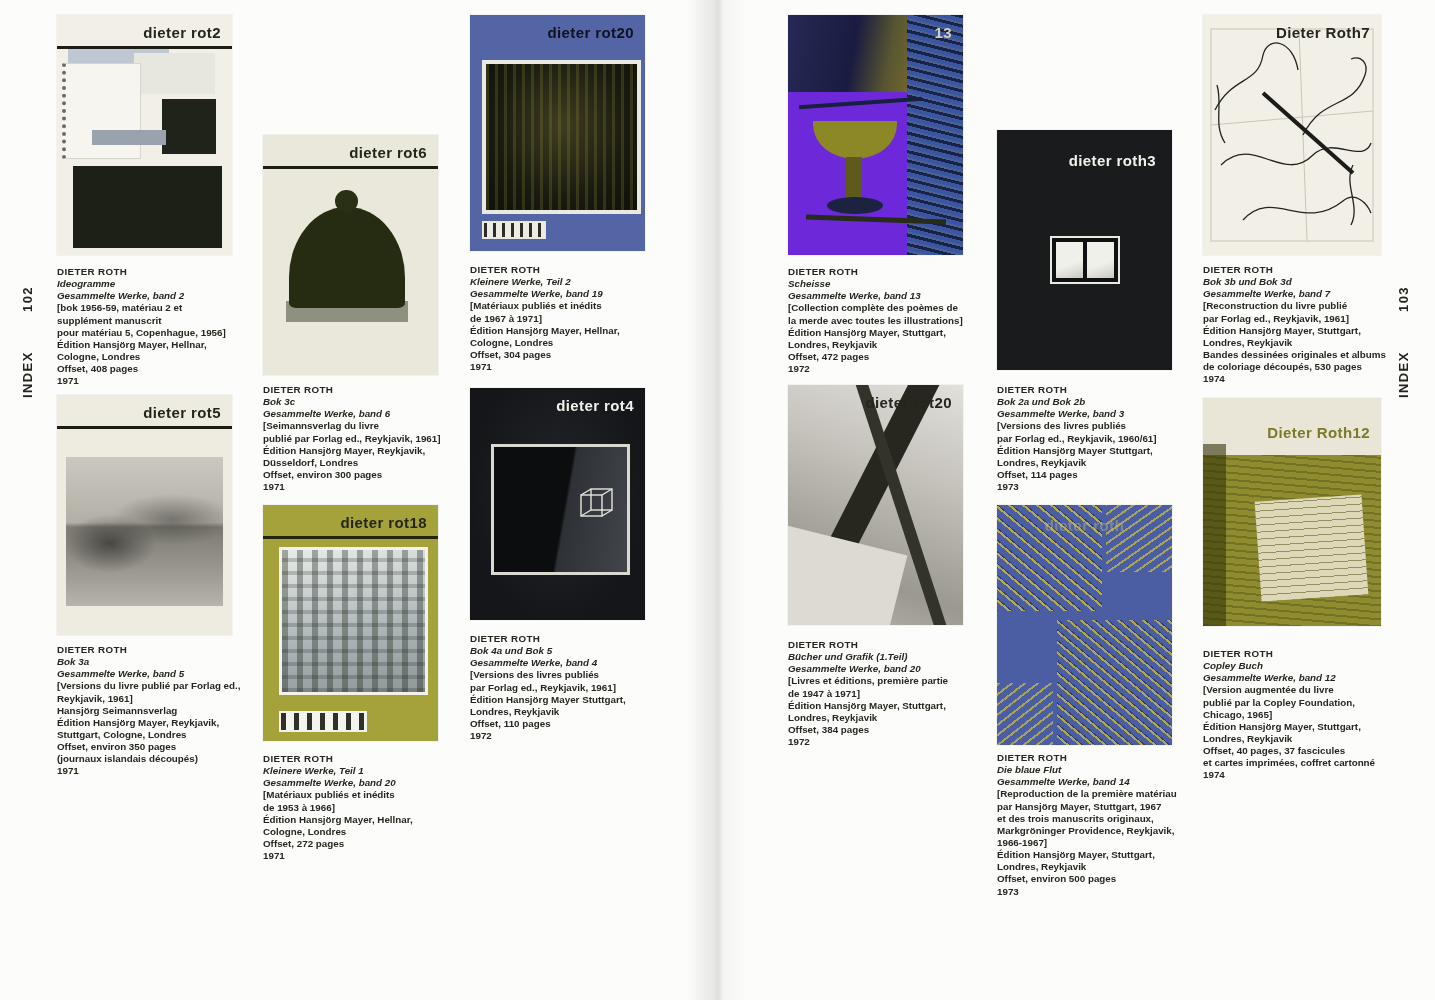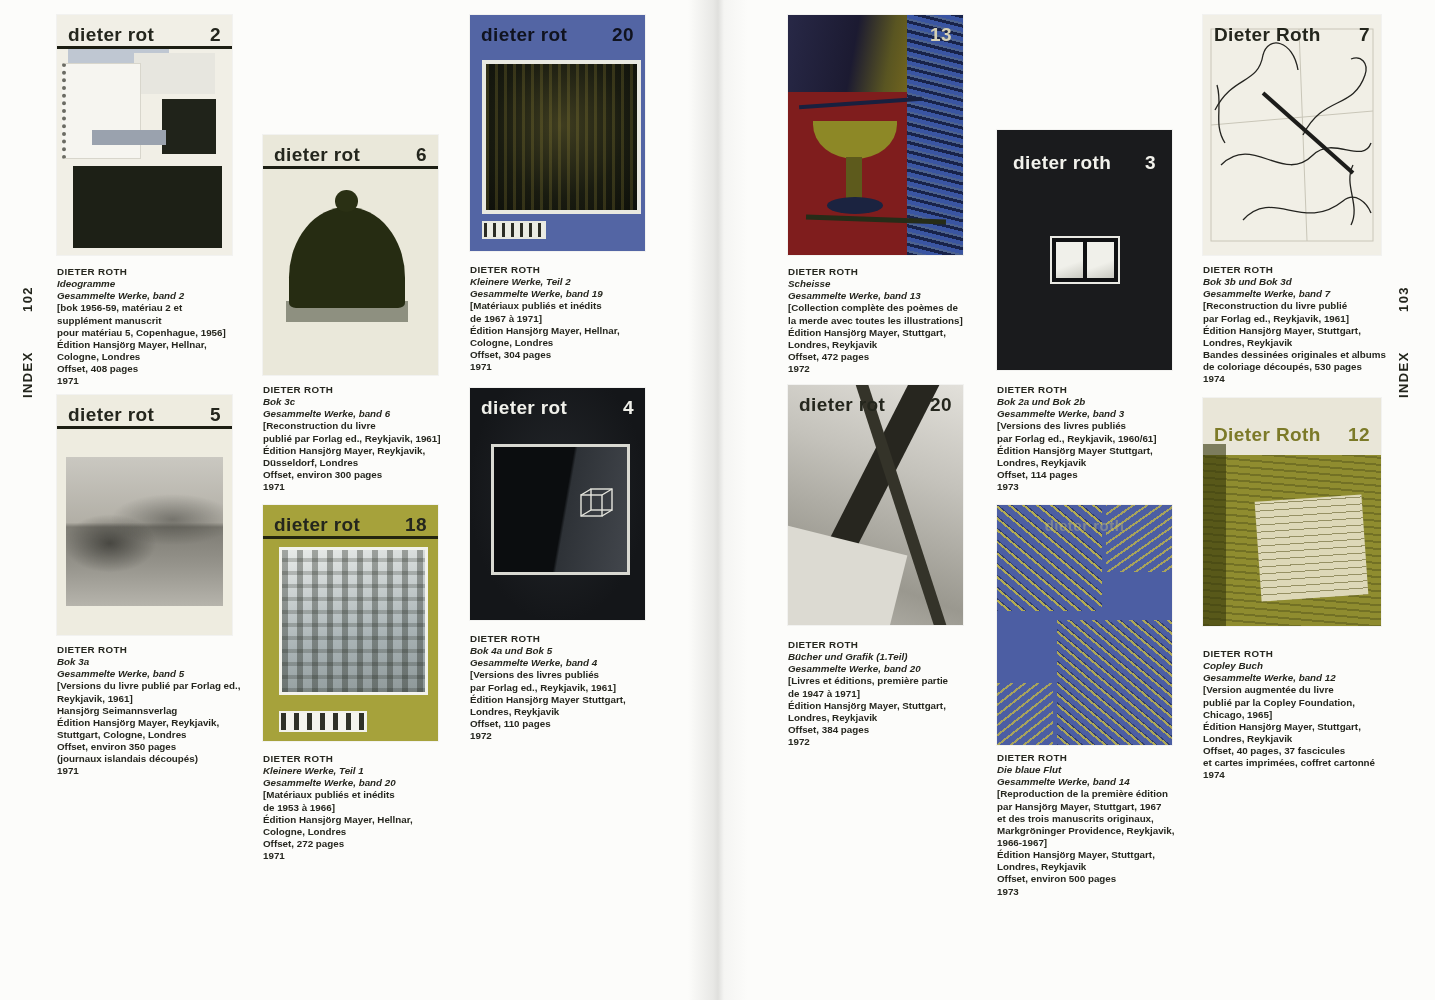--- a/index.html
+++ b/index.html
@@ -13,22 +13,22 @@
         font-weight:700;font-size:13px;letter-spacing:1.4px;color:#23251c;}
   .edge-left{left:20px;top:398px;}
   .edge-right{left:1396px;top:398px;}
   
   .cap{position:absolute;width:195px;font-weight:700;font-size:9.8px;line-height:1.24;
        color:#26271f;white-space:nowrap;}
   .cap .artist{letter-spacing:.35px;}
   .cap .ital{font-style:italic;}
   
   .cover{position:absolute;overflow:hidden;box-shadow:0 0 0 1px rgba(0,0,0,.04);}
-  .hdr{position:absolute;left:11px;right:11px;top:9px;display:flex;justify-content:space-between;
-       font-weight:700;font-size:19px;letter-spacing:.4px;z-index:5;}
+  .hdr{position:absolute;left:11px;right:11px;top:9px;display:flex;justify-content:flex-end;
+       font-weight:700;font-size:15px;letter-spacing:.4px;z-index:5;}
   .rule{position:absolute;left:0;right:0;top:31px;height:3px;background:#1c1e13;z-index:4;}
   .abs{position:absolute;}
   
   .c-ideo{background:#f1efe6;}
   .c-ideo .paper1{left:6%;top:13%;width:58%;height:8%;background:#bfc7d2;}
   .c-ideo .paper3{left:44%;top:16%;width:46%;height:17%;background:#e7e6df;}
   .c-ideo .spiral{left:3%;top:20%;width:42%;height:39%;background:#f6f5f0;border:1px solid #d8d6cc;border-left:4px dotted #6b6b63;}
   .c-ideo .darksq{left:60%;top:35%;width:31%;height:23%;background:#20231a;}
   .c-ideo .band{left:20%;top:48%;width:42%;height:6%;background:#9aa2ae;}
   .c-ideo .bigdark{left:9%;top:63%;width:85%;height:34%;background:#1d2016;}
@@ -64,21 +64,21 @@
       radial-gradient(ellipse at 50% 42%,#3f3d20 0%,#191b10 60%,#0e100a 100%);}
   .c-kw2 .strip{left:7%;bottom:5%;width:34%;height:6%;border:2px solid #e9e9e1;
     background:repeating-linear-gradient(90deg,#2c2c24 0 3px,#ecece4 3px 9px);}
   
   .c-bok4a{background:radial-gradient(ellipse at 50% 45%,#23262a 0%,#141619 72%);}
   .c-bok4a .hdr{color:#f0f0ea;}
   .c-bok4a .photo{left:12%;top:24%;width:76%;height:54%;border:3px solid #d9d9d2;
     background:linear-gradient(100deg,#0b0d0f 52%,#2e3237 54%,#42464c 100%);}
   .c-bok4a .cube{right:6%;top:30%;}
   
-  .c-sch{background:#7f1d1d;}
+  .c-sch{background:#6d28d9;}
   .c-sch .hdr{color:#d6d0b4;}
   .c-sch .paint{left:0;top:0;width:100%;height:32%;
     background:linear-gradient(100deg,#20294a 0%,#131a33 38%,#565a22 58%,#6f6a1e 70%,#2a3052 100%);opacity:.92;}
   .c-sch .hatch{right:0;top:0;width:32%;height:100%;background-color:#3a55a2;
     background-image:repeating-linear-gradient(14deg,rgba(18,26,58,.85) 0 3px,rgba(130,135,80,.25) 3px 5px,transparent 5px 9px);}
   .c-sch .bowl{left:14%;top:44%;width:48%;height:16%;background:#8d8826;border-radius:0 0 50% 50%/0 0 90% 90%;}
   .c-sch .stem{left:33%;top:59%;width:9%;height:18%;background:#5d5a1c;}
   .c-sch .foot{left:22%;top:76%;width:32%;height:7%;background:#1b2340;border-radius:50%;}
   .c-sch .stroke1{left:6%;top:36%;width:70%;height:4px;background:#18203f;transform:rotate(-4deg);}
   .c-sch .stroke2{left:10%;top:84%;width:80%;height:5px;background:#262c18;transform:rotate(2deg);}
@@ -323,21 +323,21 @@
         <div>Offset, environ 350 pages</div>
         <div>(journaux islandais découpés)</div>
         <div>1971</div>
       </div>
   </div>
   <div class="cap cap3">
     <div class="artist">DIETER ROTH</div>
     <div class="ital">Bok 3c</div>
     <div class="ital">Gesammelte Werke, band 6</div>
     <div>
-        <div>[Reconstruction du livre</div>
+        <div>[Seimannsverlag du livre</div>
         <div>publié par Forlag ed., Reykjavik, 1961]</div>
         <div>Édition Hansjörg Mayer, Reykjavik,</div>
         <div>Düsseldorf, Londres</div>
         <div>Offset, environ 300 pages</div>
         <div>1971</div>
       </div>
   </div>
   <div class="cap cap4">
     <div class="artist">DIETER ROTH</div>
     <div class="ital">Kleinere Werke, Teil 1</div>
@@ -414,21 +414,21 @@
         <div>Londres, Reykjavik</div>
         <div>Offset, 114 pages</div>
         <div>1973</div>
       </div>
   </div>
   <div class="cap cap10">
     <div class="artist">DIETER ROTH</div>
     <div class="ital">Die blaue Flut</div>
     <div class="ital">Gesammelte Werke, band 14</div>
     <div>
-        <div>[Reproduction de la première édition</div>
+        <div>[Reproduction de la première matériau</div>
         <div>par Hansjörg Mayer, Stuttgart, 1967</div>
         <div>et des trois manuscrits originaux,</div>
         <div>Markgröninger Providence, Reykjavik,</div>
         <div>1966-1967]</div>
         <div>Édition Hansjörg Mayer, Stuttgart,</div>
         <div>Londres, Reykjavik</div>
         <div>Offset, environ 500 pages</div>
         <div>1973</div>
       </div>
   </div>

